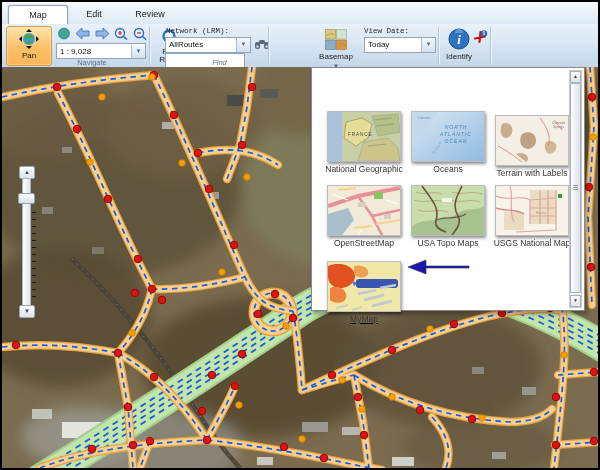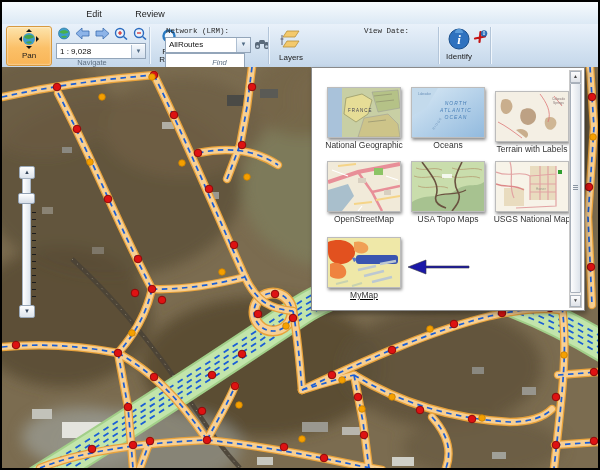--- a/index.html
+++ b/index.html
@@ -45,39 +45,40 @@
     border:1px solid #9aa8b8;border-radius:2px;font-size:6px;line-height:10px;text-align:center;color:#33445a;}
   .ztrack{position:absolute;left:4px;top:12px;width:7px;height:126px;
     background:linear-gradient(90deg,#fff,#dfe6ee);border:1px solid #a8b4c2;}
   .zhandle{position:absolute;left:0;width:15px;height:9px;background:linear-gradient(#fff,#d6dee8);
     border:1px solid #93a2b4;border-radius:2px;}
   .ztick{position:absolute;left:14px;width:4px;height:1px;background:#1c1c1c;}
 
   
   .panel{position:absolute;left:309px;top:65px;width:272px;height:242px;background:#fff;
     border:1px solid #8a8a8a;box-shadow:2px 3px 5px rgba(0,0,0,.35);}
-  .bm-item{position:absolute;width:84px;text-align:center;cursor:default;}
+  .bm-item{position:absolute;width:84px;text-align:center;cursor:default;margin-top:24px;}
   .bm-thumb{display:block;margin:0 auto;width:72px;height:49px;border:1px solid #bcbcbc;
     box-shadow:1px 2px 3px rgba(0,0,0,.45);background:#eee;}
   .bm-label{margin-top:3px;font-size:8.5px;line-height:9.5px;color:#333;}
   .sbar{position:absolute;right:2px;top:2px;width:11px;height:236px;background:#f2f2f2;border:1px solid #c8c8c8;}
   .sbtn{position:absolute;left:0;width:9px;height:10px;background:linear-gradient(#fcfcfc,#dfe3e8);
     border:1px solid #aab2bc;font-size:5px;text-align:center;line-height:9px;color:#444;}
   .sthumb{position:absolute;left:0;top:12px;width:9px;height:208px;background:linear-gradient(90deg,#fdfdfd,#dde3ea);
     border:1px solid #a8b0ba;border-radius:1px;}
   .sthumb:after{content:"";position:absolute;left:2px;right:2px;top:50%;margin-top:-3px;height:5px;
     background:repeating-linear-gradient(#8a95a2 0 1px,transparent 1px 2px);}
 </style>
 </head>
 <body>
 
 <div class="screen">
 <div class="ui">
 
   <div class="tabbar">
+    <span class="tab active" style="left:6px;width:58px;">Map</span>
     <span class="tab" style="left:68px;width:48px;">Edit</span>
     <span class="tab" style="left:120px;width:56px;">Review</span>
   </div>
 
   <div class="ribbon">
 
     <div class="bigbtn pan">
       <svg width="20" height="20" style="margin-top:2px" viewBox="0 0 20 20">
         <circle cx="10" cy="10" r="6" fill="#3f9ccb"></circle>
         <path d="M5,8 C7,5 13,5 15,8 C13,10 7,11 5,8Z" fill="#47a347"></path>
@@ -136,29 +137,37 @@
       <rect x="1" y="4" width="5" height="7" rx="2" fill="#5a6a7a"></rect>
       <rect x="10" y="4" width="5" height="7" rx="2" fill="#5a6a7a"></rect>
       <rect x="5" y="2" width="6" height="4" rx="1.5" fill="#5a6a7a"></rect>
       <circle cx="3.5" cy="8.5" r="1.3" fill="#c9d6e4"></circle>
       <circle cx="12.5" cy="8.5" r="1.3" fill="#c9d6e4"></circle>
     </svg>
     <input class="plainfield" style="left: 163px; top: 29px; width: 74px; height: 11px; font-size: 8px;" value="">
     <div class="grouplabel" style="left:170px;width:95px;font-style:italic;">Find</div>
     <div class="sep" style="left:266px"></div>
 
-    <div class="bigbtn" style="left:269px;width:38px;height:38px;">
-      <svg width="24" height="22" style="margin-top:2px" viewBox="0 0 24 22">
-        <polygon points="8,2 20,2 16,8 4,8" fill="#f3c96d" stroke="#b8913a" stroke-width=".8"></polygon>
-        <polygon points="8,12 20,12 16,18 4,18" fill="#f3c96d" stroke="#b8913a" stroke-width=".8"></polygon>
-        <path d="M3,6 L3,16 M1.5,10 L4.5,10" stroke="#556" stroke-width=".9"></path>
-      </svg>
-      <span class="cap">Layers</span>
+    <div class="bigbtn" style="left:308px;width:50px;height:41px;">
+      <svg width="22" height="21" style="margin-top:2px" viewBox="0 0 22 21">
+        <rect x="0.5" y="0.5" width="10" height="9.5" fill="#ddc878" stroke="#8a7a40" stroke-width=".5"></rect>
+        <rect x="11.5" y="0.5" width="10" height="9.5" fill="#cfe3cd" stroke="#7a9a78" stroke-width=".5"></rect>
+        <rect x="0.5" y="11" width="10" height="9.5" fill="#8cacc8" stroke="#4a6a88" stroke-width=".5"></rect>
+        <rect x="11.5" y="11" width="10" height="9.5" fill="#e09443" stroke="#9a6320" stroke-width=".5"></rect>
+        <path d="M2,7 C4,4 8,4 9,6" stroke="#a8923f" fill="none" stroke-width=".8"></path>
+        <path d="M13,16 C15,13 19,14 20,17" stroke="#7a9a42" fill="none" stroke-width=".8"></path>
+      </svg>
+      <span class="cap">Basemap</span>
+      <span class="ddv">▼</span>
     </div>
     <div class="tinytext" style="left:362px;top:3px;">View Date:</div>
+    <div class="combo" style="left:362px;top:13px;width:70px;">
+      <span class="val">Today</span>
+      <span class="dd">▼</span>
+    </div>
     <div class="sep" style="left:436px"></div>
 
     <div class="bigbtn" style="left:439px;width:34px;height:38px;">
       <svg width="22" height="22" style="margin-top:1px" viewBox="0 0 22 22">
         <circle cx="11" cy="11" r="10" fill="#2f72bf"></circle>
         <circle cx="11" cy="11" r="10" fill="none" stroke="#1a4f8c" stroke-width="1"></circle>
         <path d="M7,5 a4,4 0 0 1 8,0" fill="#5b9bd9"></path>
         <text x="11" y="16" text-anchor="middle" font-family="Liberation Serif,serif" font-size="13" fill="#fff" font-weight="bold" font-style="italic">i</text>
       </svg>
       <span class="cap">Identify</span>

